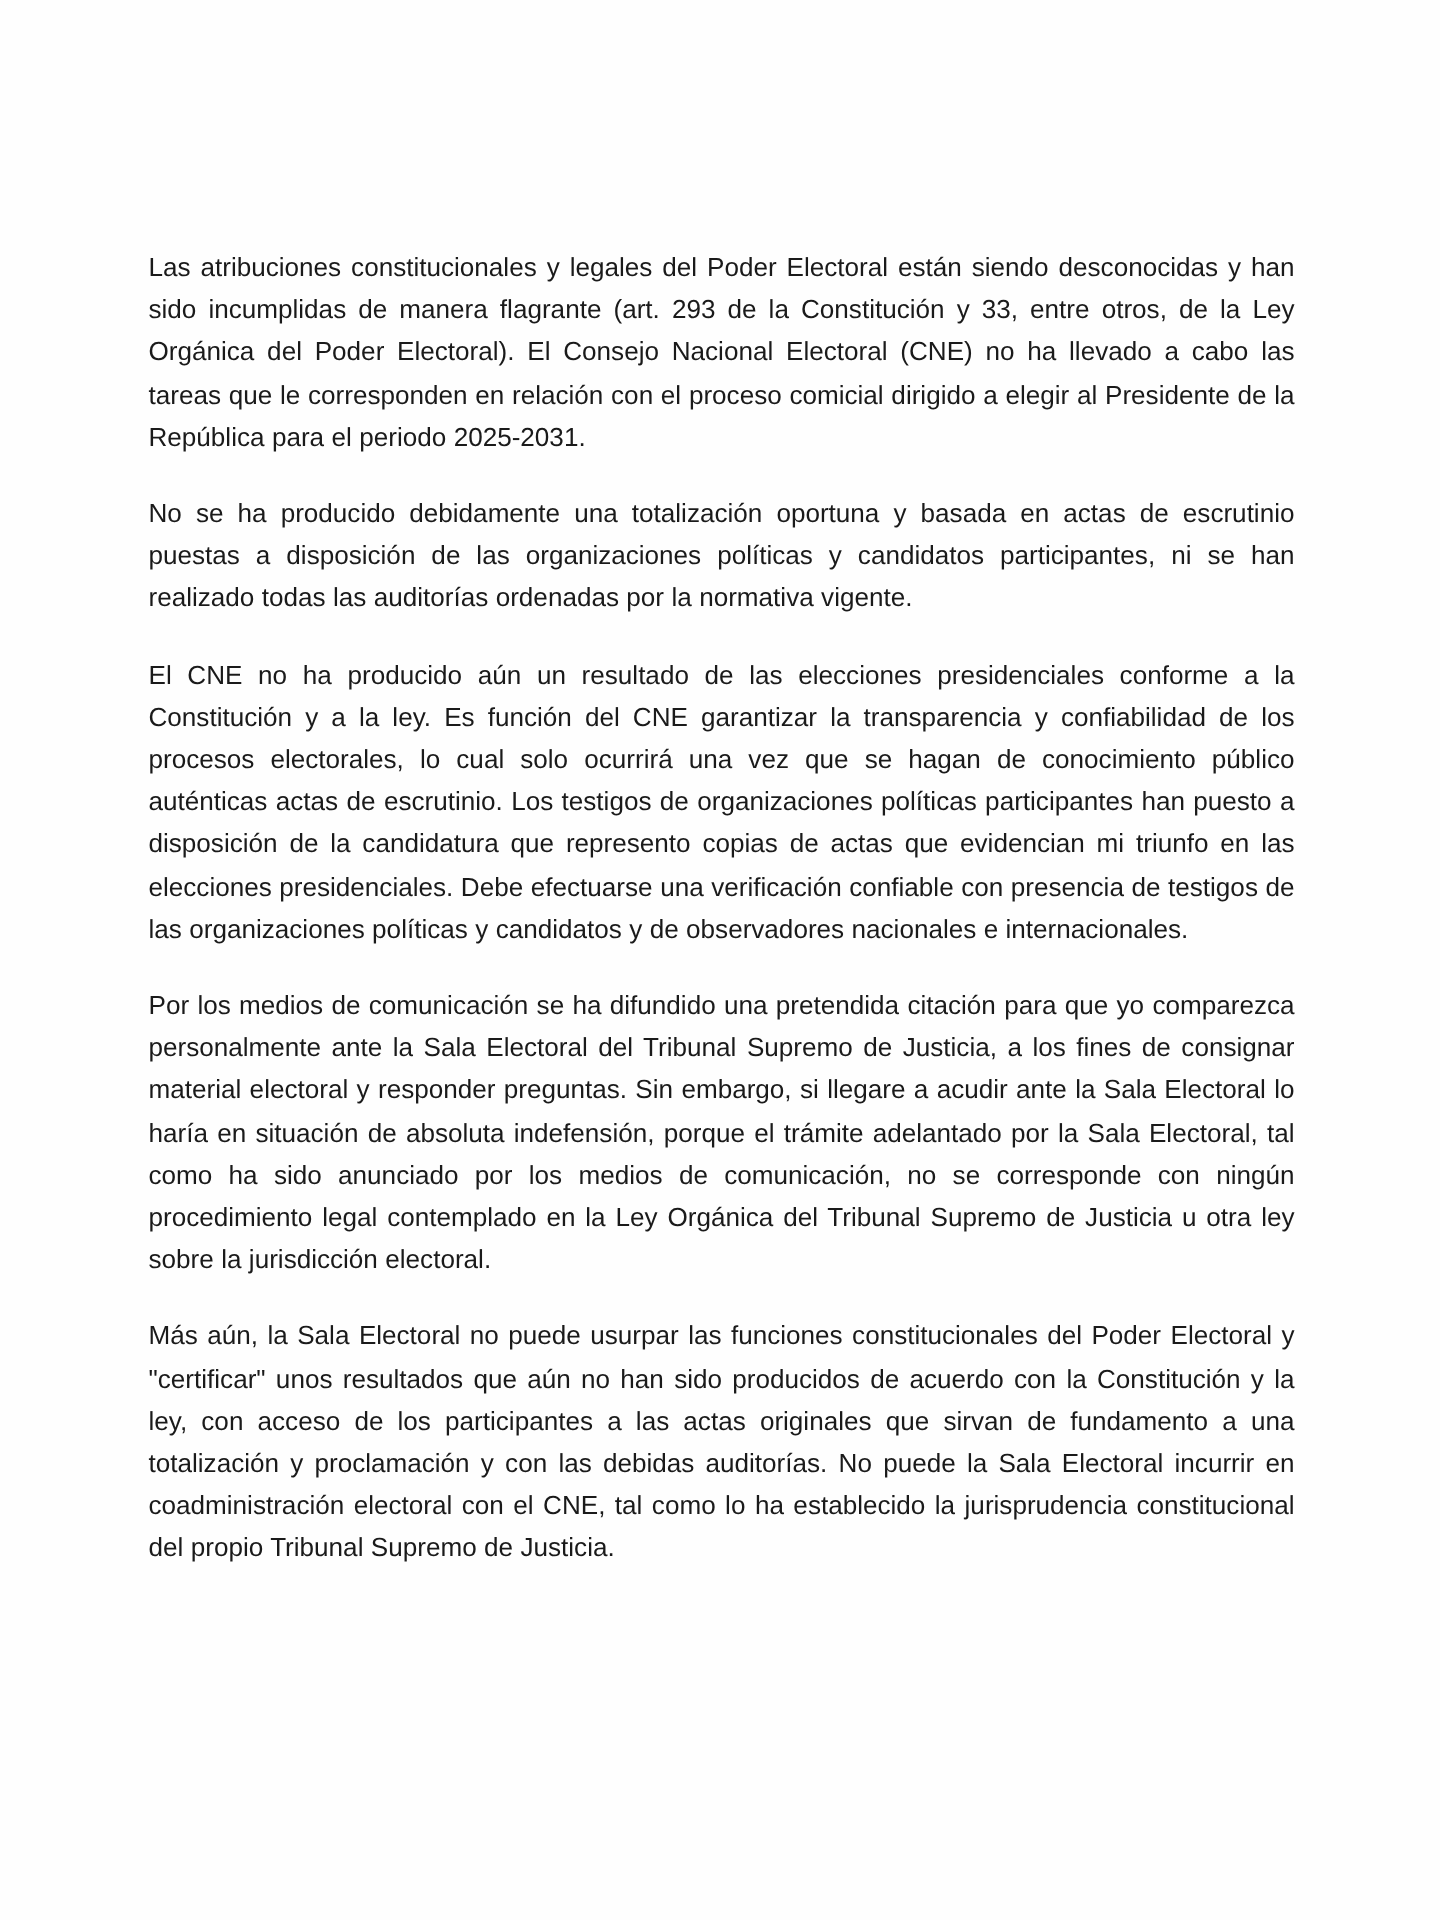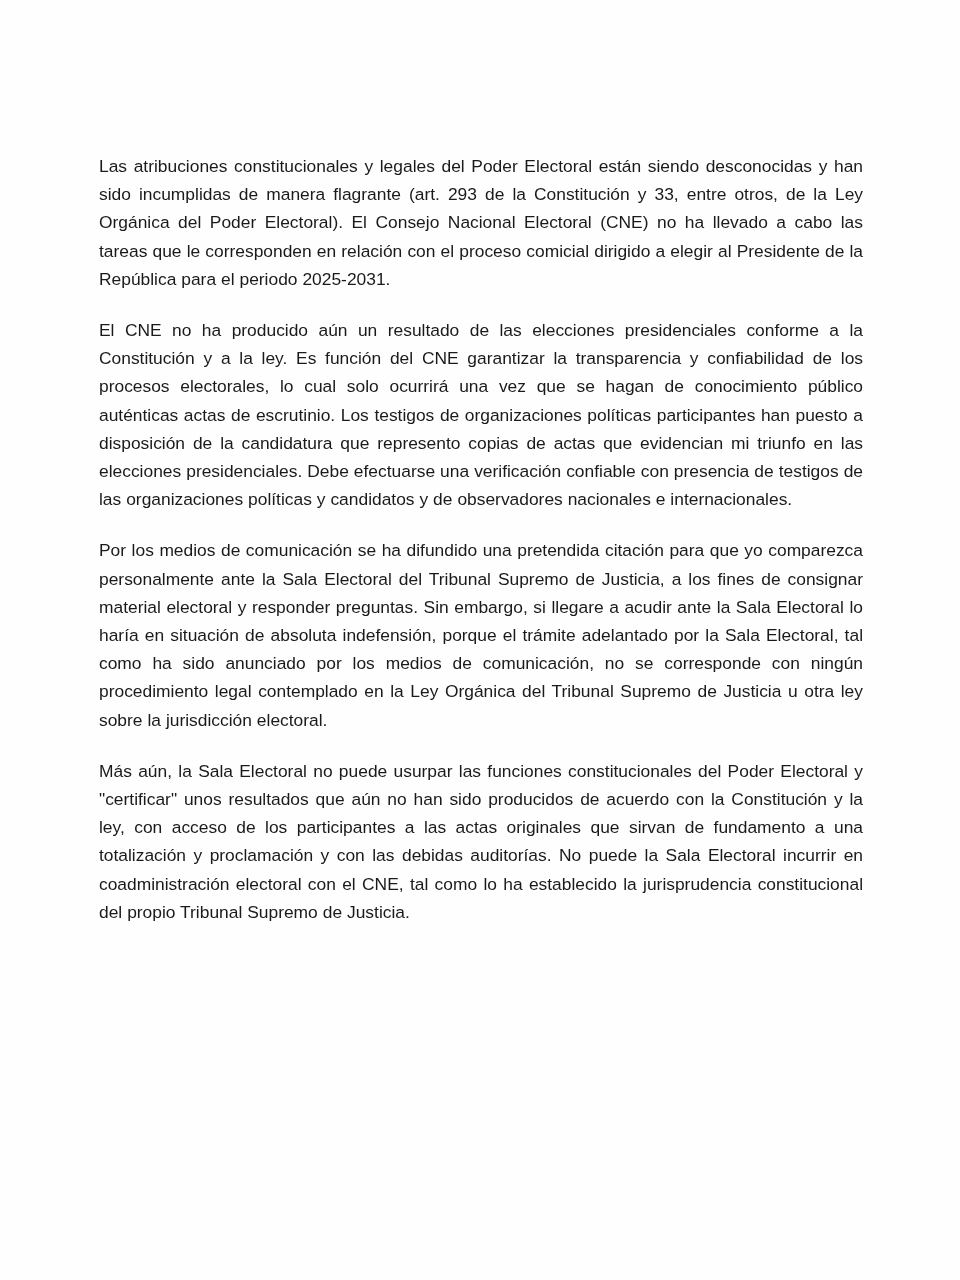--- a/index.html
+++ b/index.html
@@ -51,32 +51,33 @@
     hyphens: none;
     word-spacing: 0.1px;
   }
 
   .para:last-child {
     margin-bottom: 17px;
   }
 
   
   .para.first {
-    margin-top: 0;
+    margin-top: 12px;
   }
 </style>
 </head>
 <body>
 
 <div class="page">
   <div class="content">
 
 
     <p class="para first">Las atribuciones constitucionales y legales del Poder Electoral están siendo desconocidas y han sido incumplidas de manera flagrante (art. 293 de la Constitución y 33, entre otros, de la Ley Orgánica del Poder Electoral). El Consejo Nacional Electoral (CNE) no ha llevado a cabo las tareas que le corresponden en relación con el proceso comicial dirigido a elegir al Presidente de la República para el periodo 2025-2031.</p>
 
+    <p class="para">No se ha producido debidamente una totalización oportuna y basada en actas de escrutinio puestas a disposición de las organizaciones políticas y candidatos participantes, ni se han realizado todas las auditorías ordenadas por la normativa vigente.</p>
 
     <p class="para">El CNE no ha producido aún un resultado de las elecciones presidenciales conforme a la Constitución y a la ley. Es función del CNE garantizar la transparencia y confiabilidad de los procesos electorales, lo cual solo ocurrirá una vez que se hagan de conocimiento público auténticas actas de escrutinio. Los testigos de organizaciones políticas participantes han puesto a disposición de la candidatura que represento copias de actas que evidencian mi triunfo en las elecciones presidenciales. Debe efectuarse una verificación confiable con presencia de testigos de las organizaciones políticas y candidatos y de observadores nacionales e internacionales.</p>
 
     <p class="para">Por los medios de comunicación se ha difundido una pretendida citación para que yo comparezca personalmente ante la Sala Electoral del Tribunal Supremo de Justicia, a los fines de consignar material electoral y responder preguntas. Sin embargo, si llegare a acudir ante la Sala Electoral lo haría en situación de absoluta indefensión, porque el trámite adelantado por la Sala Electoral, tal como ha sido anunciado por los medios de comunicación, no se corresponde con ningún procedimiento legal contemplado en la Ley Orgánica del Tribunal Supremo de Justicia u otra ley sobre la jurisdicción electoral.</p>
 
     <p class="para">Más aún, la Sala Electoral no puede usurpar las funciones constitucionales del Poder Electoral y "certificar" unos resultados que aún no han sido producidos de acuerdo con la Constitución y la ley, con acceso de los participantes a las actas originales que sirvan de fundamento a una totalización y proclamación y con las debidas auditorías. No puede la Sala Electoral incurrir en coadministración electoral con el CNE, tal como lo ha establecido la jurisprudencia constitucional del propio Tribunal Supremo de Justicia.</p>
 
   </div>
 </div>
 

